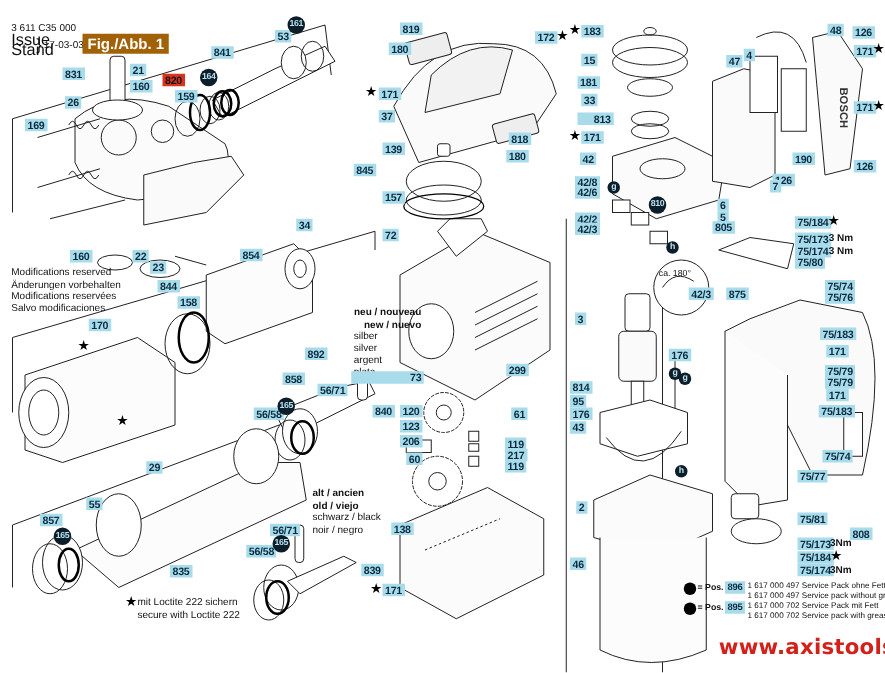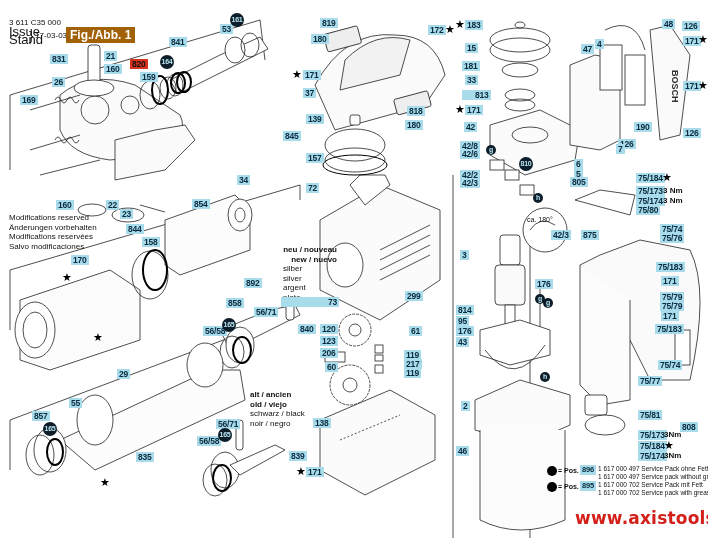--- a/index.html
+++ b/index.html
@@ -238,20 +238,24 @@
 <div class="txt b" style="left:250px;top:390px;">
   <div>alt / ancien</div>
   <div>old / viejo</div>
 </div>
 <div class="txt" style="left:250px;top:409px;">
   <div>schwarz / black</div>
   <div>noir / negro</div>
 </div>
 
 <div class="star" style="left:100px;top:477px;">★</div>
+<div class="txt" style="left:110px;top:477px;">
+  <div>mit Loctite 222 sichern</div>
+  <div>secure with Loctite 222</div>
+</div>
 
 <div class="dot" style="left:547px;top:466px;"></div>
 <div class="txt b" style="left:558px;top:466px;font-size:7px;">= Pos.</div>
 <div class="lbl" style="left:580px;top:465px;font-size:7.5px;">896</div>
 <div class="txt" style="left:598px;top:465px;font-size:6.5px;line-height:8px;">
   <div>1 617 000 497 Service Pack ohne Fett</div>
   <div>1 617 000 497 Service pack without grease</div>
 </div>
 <div class="dot" style="left:547px;top:482px;"></div>
 <div class="txt b" style="left:558px;top:482px;font-size:7px;">= Pos.</div>

